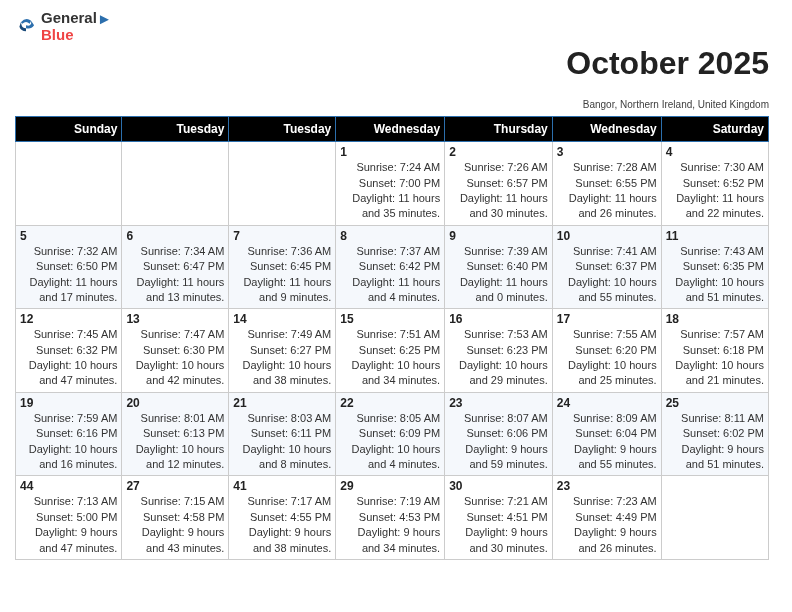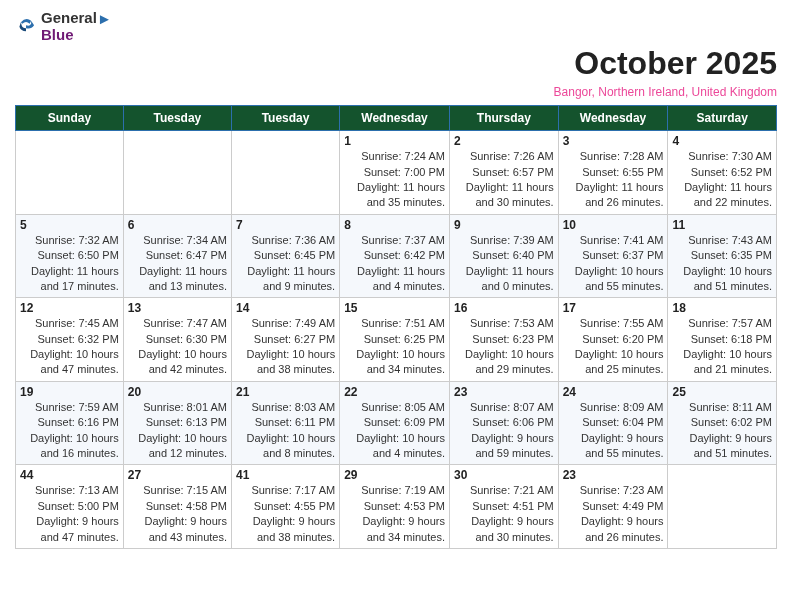--- a/index.html
+++ b/index.html
@@ -7,21 +7,21 @@
       font-family: Arial, sans-serif;
       background: #fff;
       width: 792px;
       min-height: 612px;
       overflow: hidden;
     }
     .page {
       width: 792px;
       min-height: 612px;
       background: #fff;
-      padding: 10px 15px 10px 15px;
+      padding: 10px 23px 10px 15px;
     }
     .header {
       display: flex;
       align-items: flex-start;
       justify-content: space-between;
       margin-bottom: 6px;
     }
     .logo {
       display: flex;
       align-items: center;
@@ -29,54 +29,54 @@
     }
     .logo-text-general {
       font-size: 15px;
       font-weight: bold;
       color: #333;
       line-height: 1;
     }
     .logo-text-blue {
       font-size: 15px;
       font-weight: bold;
-      color: #701a75;
+      color: #ef4444;
       line-height: 1;
     }
     .logo-icon {
       width: 22px;
       height: 22px;
     }
     .title-block {
       text-align: right;
     }
     .month-title {
       font-size: 32px;
       font-weight: bold;
       color: #222;
       line-height: 1.1;
       margin-top: 36px;
     }
     .location-title {
-      font-size: 12px;
-      color: #ec4899;
-      margin-top: 4px;
+      font-size: 10px;
+      color: #404040;
+      margin-top: 18px;
     }
     .calendar-table {
       width: 100%;
       border-collapse: collapse;
       border: 1px solid #ccc;
     }
     .calendar-table th {
-      background-color: #14532d;
+      background-color: #000000;
       color: #fff;
       font-size: 12px;
       font-weight: bold;
       padding: 5px 4px;
-      text-align: center;
+      text-align: right;
       border: 1px solid #2c6fad;
     }
     .calendar-table td {
       vertical-align: top;
       border: 1px solid #ccc;
       padding: 3px 4px;
       width: 113px;
       min-height: 75px;
       background: #fff;
       font-size: 10px;

